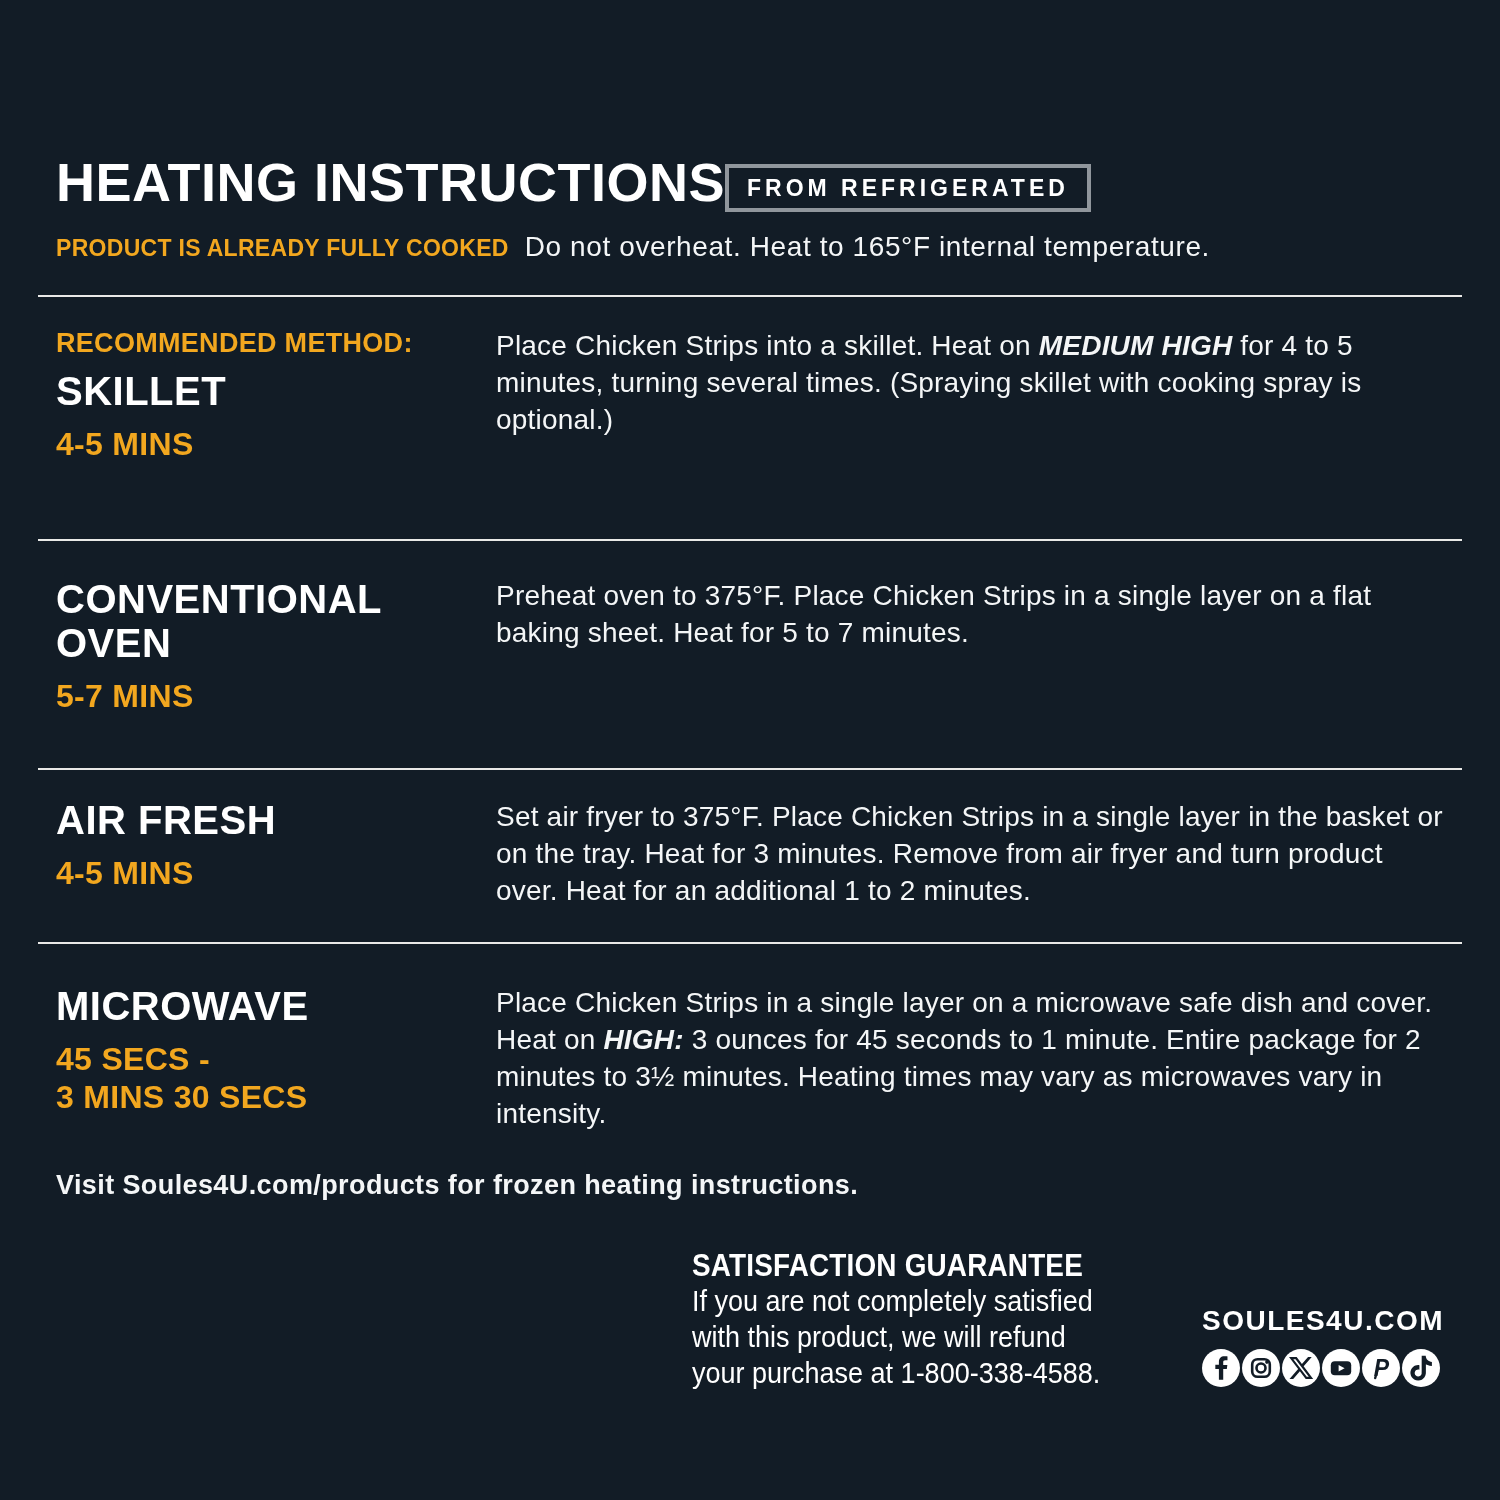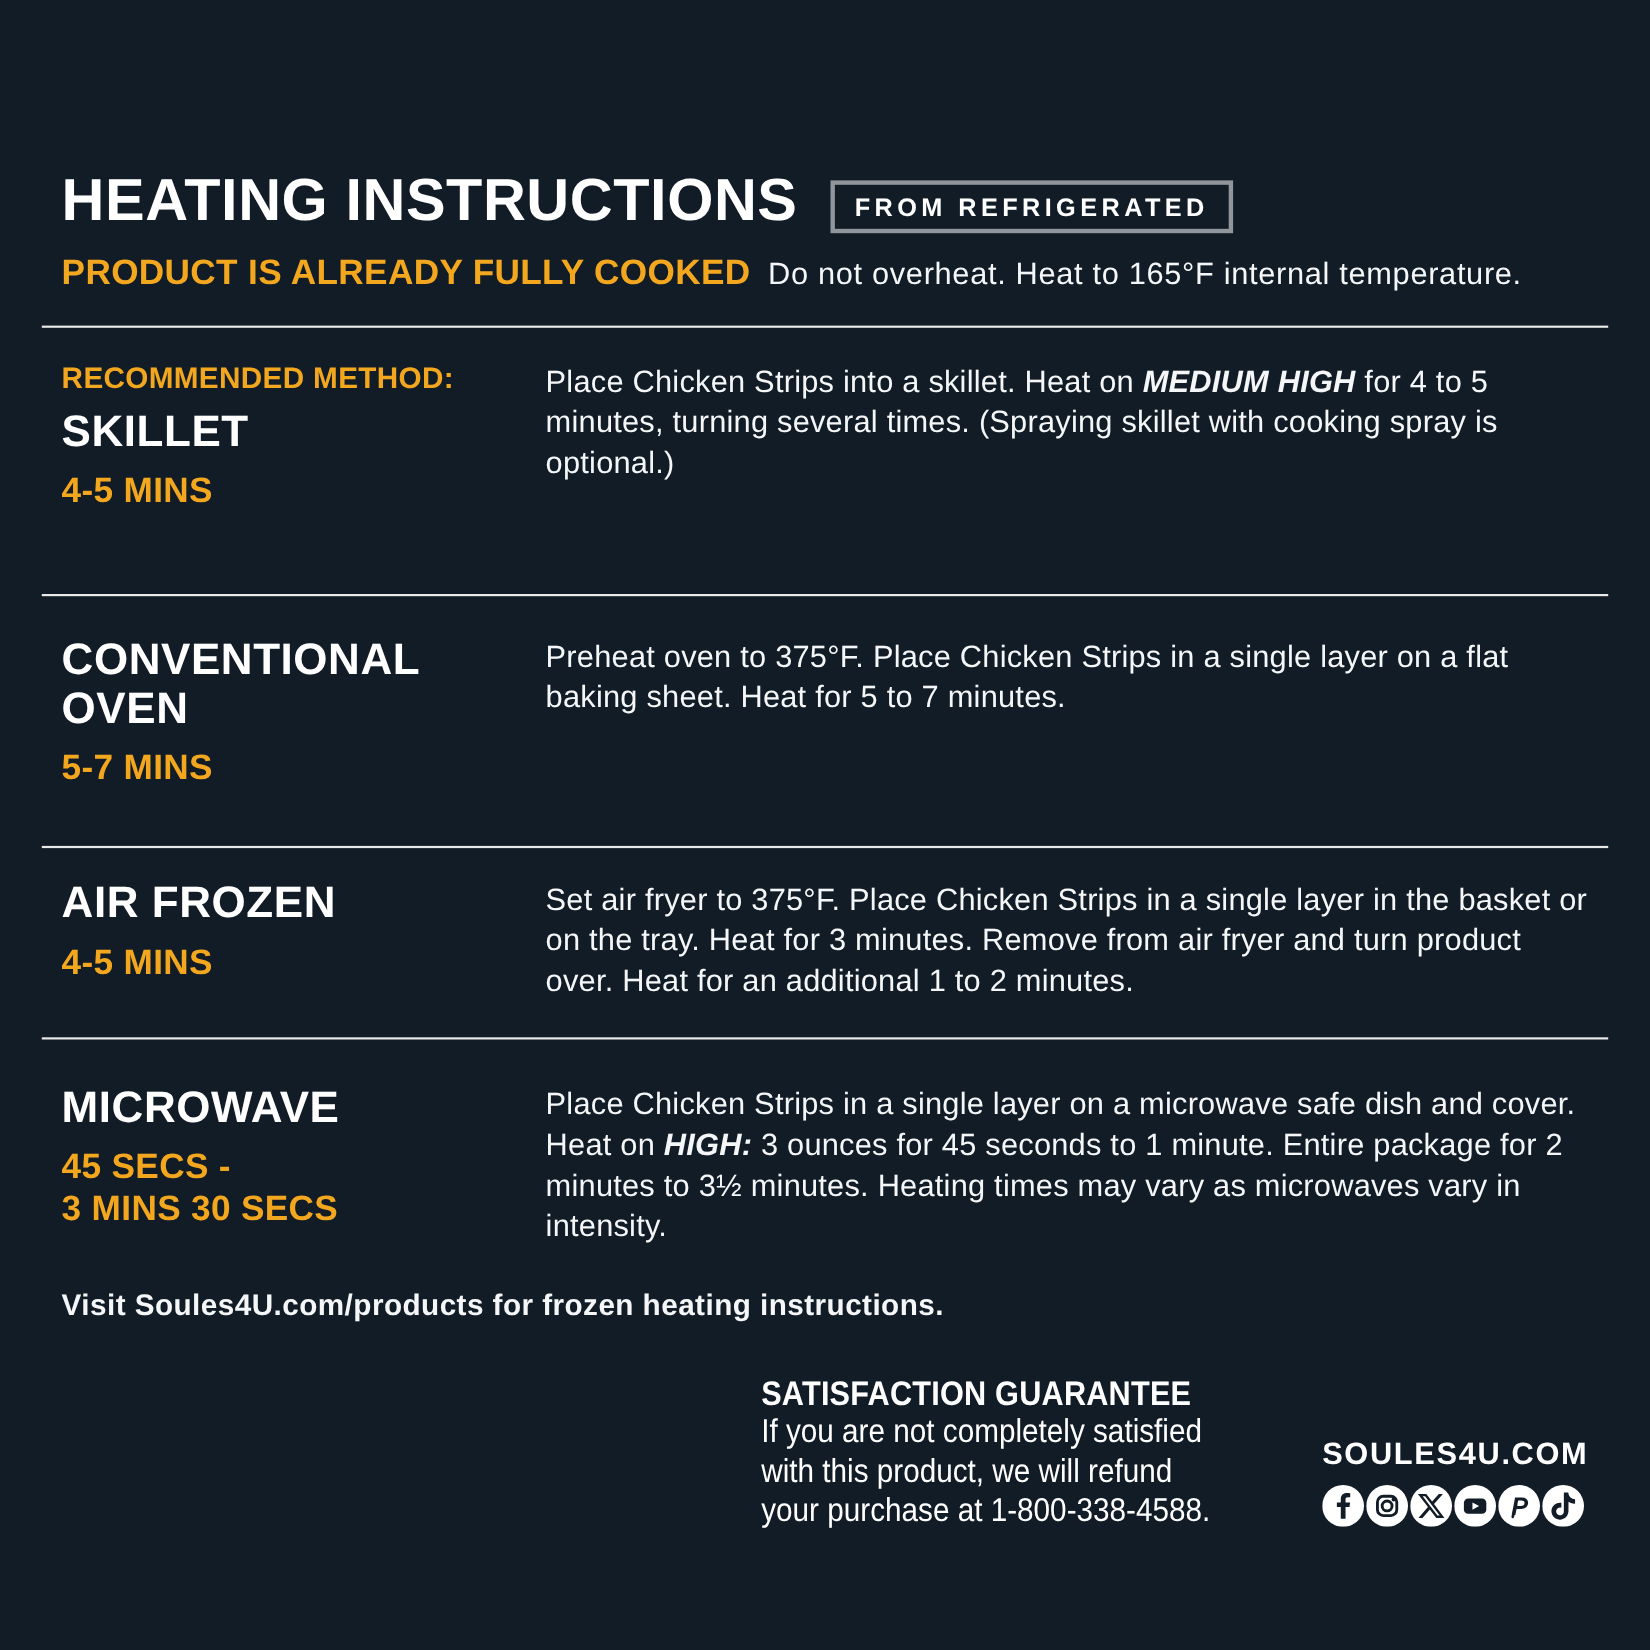--- a/index.html
+++ b/index.html
@@ -9,34 +9,34 @@
     font-family:"Liberation Sans", sans-serif;
     color:#ffffff;
     overflow:hidden;
   }
   .wrap { padding:0 38px; width:1500px; }
 
   
   .header-row {
     margin-top:152px;
     padding:0 18px;
-    display:flex; align-items:center; gap:30px;
+    display:flex; align-items:center; 
   }
   .page-title {
     font-size:54px; font-weight:bold; letter-spacing:0.5px;
     line-height:1; color:#ffffff;
   }
   .badge {
     border:4px solid #90969c;
     padding:7px 18px 6px 18px;
     font-size:23px; font-weight:bold; letter-spacing:4px;
     color:#ffffff; white-space:nowrap;margin-top:12px;
   }
   .notice { padding:0 18px; margin-top:18px; font-size:28px; line-height:34px; }
-  .notice .hl { color:#f2a71f; font-weight:bold; font-size:32px; letter-spacing:0.3px; }
+  .notice .hl { color:#f2a71f; font-weight:bold; font-size:23px; letter-spacing:0.3px; }
   .notice .rest { color:#f4f6f7; margin-left:16px; letter-spacing:0.6px; }
 
   hr.rule {
     border:none; height:2px; background:#e9e9e7;
     margin-top:30px;
   }
 
   
   .method {
     display:flex; padding:0 18px; width:100%;
@@ -107,21 +107,21 @@
     </div>
     <div class="right">
       <p class="body-text"><span>Preheat oven to 375°F. Place Chicken Strips in a single layer on a flat baking sheet. Heat for 5 to 7 minutes.</span><span class="em"></span><span></span></p>
     </div>
   </div>
 
   <hr class="rule" style="margin-top:0">
 
   <div class="method sec3">
     <div class="left">
-      <div class="m-name">AIR FROZEN</div>
+      <div class="m-name">AIR FRESH</div>
       <div class="m-time">4-5 MINS</div>
     </div>
     <div class="right">
       <p class="body-text"><span>Set air fryer to 375°F. Place Chicken Strips in a single layer in the basket or on the tray. Heat for 3 minutes. Remove from air fryer and turn product over. Heat for an additional 1 to 2 minutes.</span><span class="em"></span><span></span></p>
     </div>
   </div>
 
   <hr class="rule" style="margin-top:0">
 
   <div class="method sec4">

